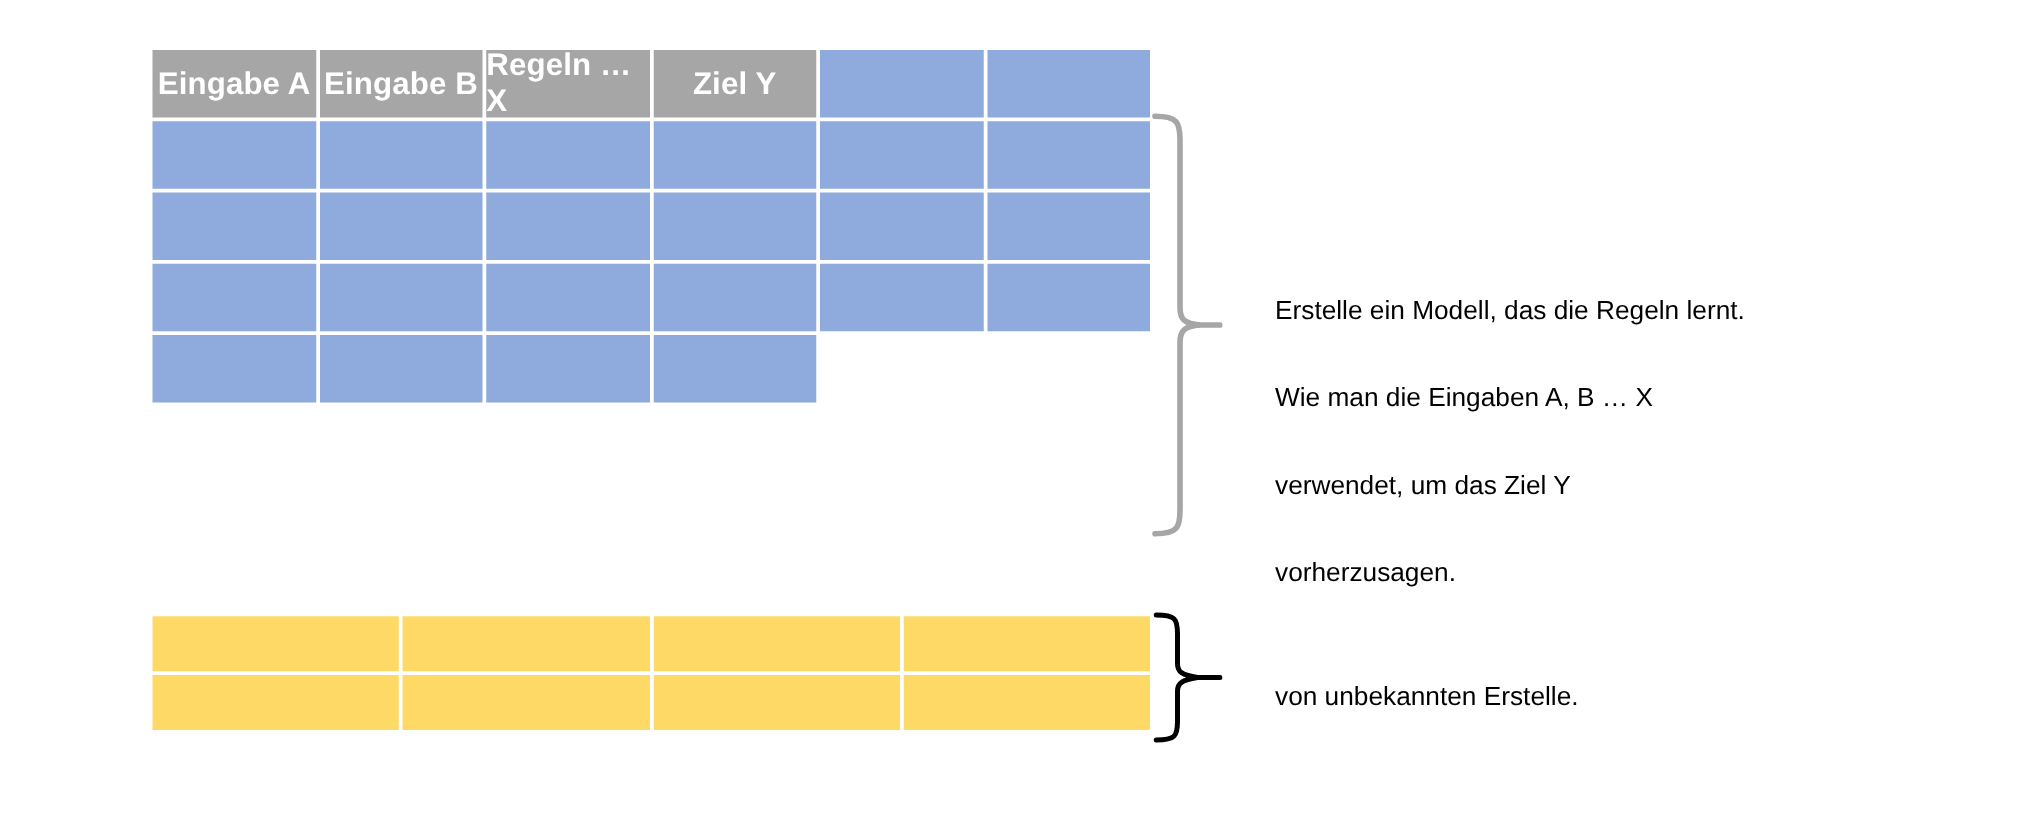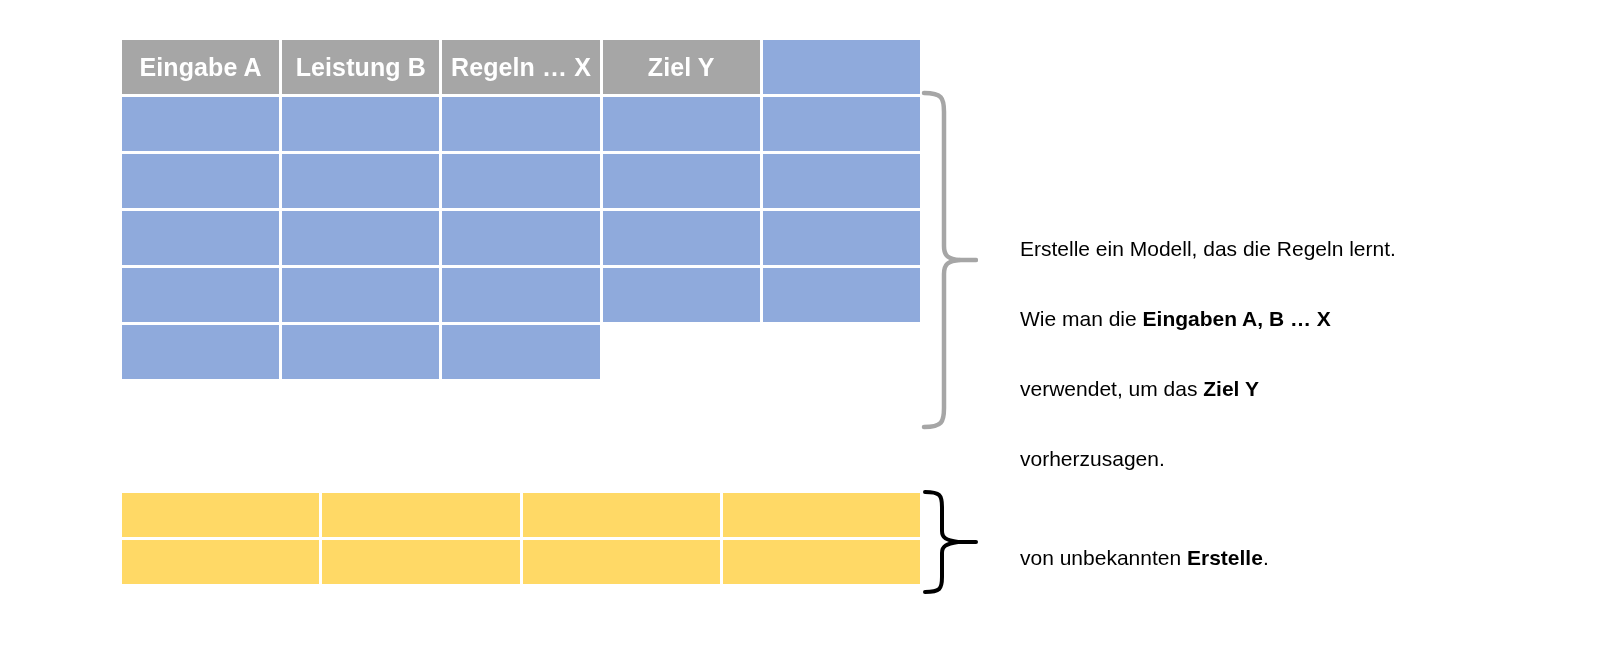--- a/index.html
+++ b/index.html
@@ -26,21 +26,21 @@
   .table {
     position: absolute;
     display: grid;
     gap: 3px;
   }
 
   #train-table {
     left: 122px;
     top: 40px;
     width: 798px;
-    grid-template-columns: repeat(5, 1fr);
+    grid-template-columns: repeat(6, 1fr);
     grid-auto-rows: 54px;
   }
 
   #test-table {
     left: 122px;
     top: 493px;
     width: 798px;
     grid-template-columns: repeat(4, 1fr);
     grid-auto-rows: 44px;
   }
@@ -102,36 +102,36 @@
     width: 560px;
   }
 
   #test-callout {
     left: 1020px;
     top: 505px;
     width: 540px;
   }
 
   .callout b {
-    font-weight: bold;
+    font-weight: normal;
   }
 
   .callout .line {
     display: block;
   }
 </style>
 </head>
 <body>
 
 <div class="slide">
 
   <div class="table" id="train-table">
 
     <div class="cell header">Eingabe A</div>
-    <div class="cell header">Leistung B</div>
+    <div class="cell header">Eingabe B</div>
     <div class="cell header">Regeln … X</div>
     <div class="cell header">Ziel Y</div>
 
     <div class="cell train"></div>
     <div class="cell train"></div>
     <div class="cell train"></div>
     <div class="cell train"></div>
 
     <div class="cell train"></div>
     <div class="cell train"></div>

